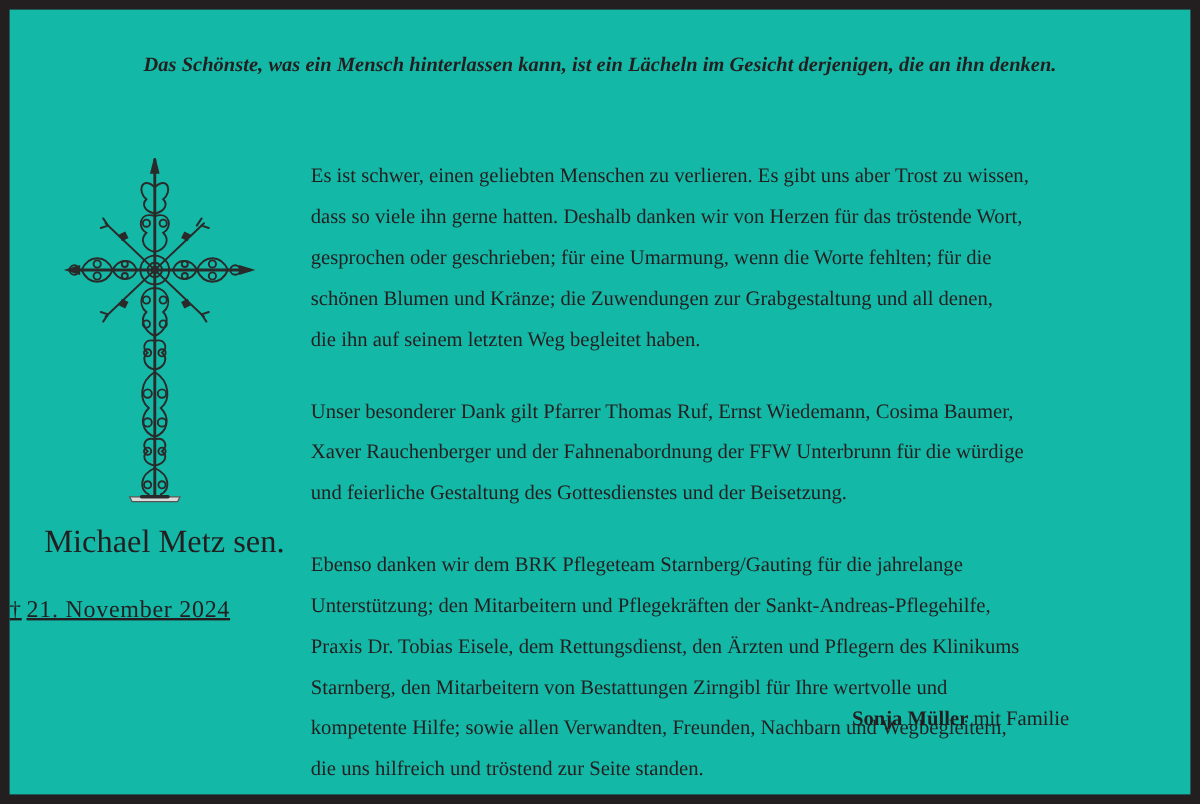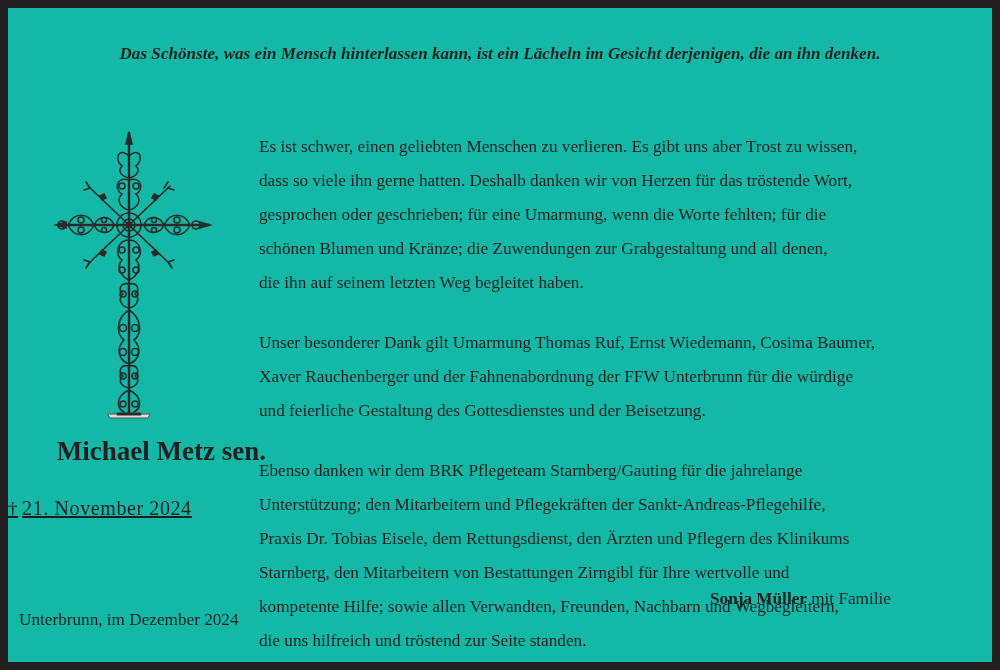--- a/index.html
+++ b/index.html
@@ -15,22 +15,22 @@
     font-family: "Liberation Serif", serif; font-style: italic; font-weight: bold;
     font-size: 17px; color: #231f20; letter-spacing: 0.05px;
   }
   .body-text {
     position: absolute; left: 251px; top: 122px; width: 720px;
     font-family: "Liberation Serif", serif; font-size: 17.2px; line-height: 34px; color: #231f20;
   }
   .body-text p { margin: 0 0 26px 0; white-space: pre-line; }
   .cross { position: absolute; left: 40px; top: 120px; width: 180px; height: 295px; }
   .name {
-    position: absolute; left: 0; top: 428px; width: 258px; text-align: right;
-    font-family: "Liberation Serif", serif; font-weight: bold; font-size: 27px; color: #231f20;
+    position: absolute; left: 0; top: 428px; width: 258px; text-align: center;
+    font-family: "Liberation Serif", serif; font-weight: normal; font-size: 27px; color: #231f20;
   }
   .date {
     position: absolute; left: 0; top: 489px; width: 258px; text-align: left;
     font-family: "Liberation Serif", serif; font-size: 20px; color: #231f20; letter-spacing: 0.6px; text-decoration: underline;
   }
   .date .dagger { font-size: 19px; margin-right: 4px; }
   .place {
     position: absolute; left: 11px; top: 602px;
     font-family: "Liberation Serif", serif; font-size: 17.2px; color: #231f20;
   }
@@ -118,30 +118,29 @@
   <div class="date">
     <span class="dagger">†</span><span>21. November 2024</span>
   </div>
 
   <div class="body-text">
     <p>Es ist schwer, einen geliebten Menschen zu verlieren. Es gibt uns aber Trost zu wissen,
 dass so viele ihn gerne hatten. Deshalb danken wir von Herzen für das tröstende Wort,
 gesprochen oder geschrieben; für eine Umarmung, wenn die Worte fehlten; für die
 schönen Blumen und Kränze; die Zuwendungen zur Grabgestaltung und all denen,
 die ihn auf seinem letzten Weg begleitet haben.</p>
-    <p>Unser besonderer Dank gilt Umarmung Thomas Ruf, Ernst Wiedemann, Cosima Baumer,
+    <p>Unser besonderer Dank gilt Pfarrer Thomas Ruf, Ernst Wiedemann, Cosima Baumer,
 Xaver Rauchenberger und der Fahnenabordnung der FFW Unterbrunn für die würdige
 und feierliche Gestaltung des Gottesdienstes und der Beisetzung.</p>
     <p>Ebenso danken wir dem BRK Pflegeteam Starnberg/Gauting für die jahrelange
 Unterstützung; den Mitarbeitern und Pflegekräften der Sankt-Andreas-Pflegehilfe,
 Praxis Dr. Tobias Eisele, dem Rettungsdienst, den Ärzten und Pflegern des Klinikums
 Starnberg, den Mitarbeitern von Bestattungen Zirngibl für Ihre wertvolle und
 kompetente Hilfe; sowie allen Verwandten, Freunden, Nachbarn und Wegbegleitern,
 die uns hilfreich und tröstend zur Seite standen.</p>
   </div>
 
-  <div class="place">Unterbrunn, im Dezember 2024</div>
 
   <div class="signatures">
     <div class="sig-line"><b>Sonja Müller</b><span> mit Familie</span></div>
   </div>
 
 </div>
 
 </body></html>

